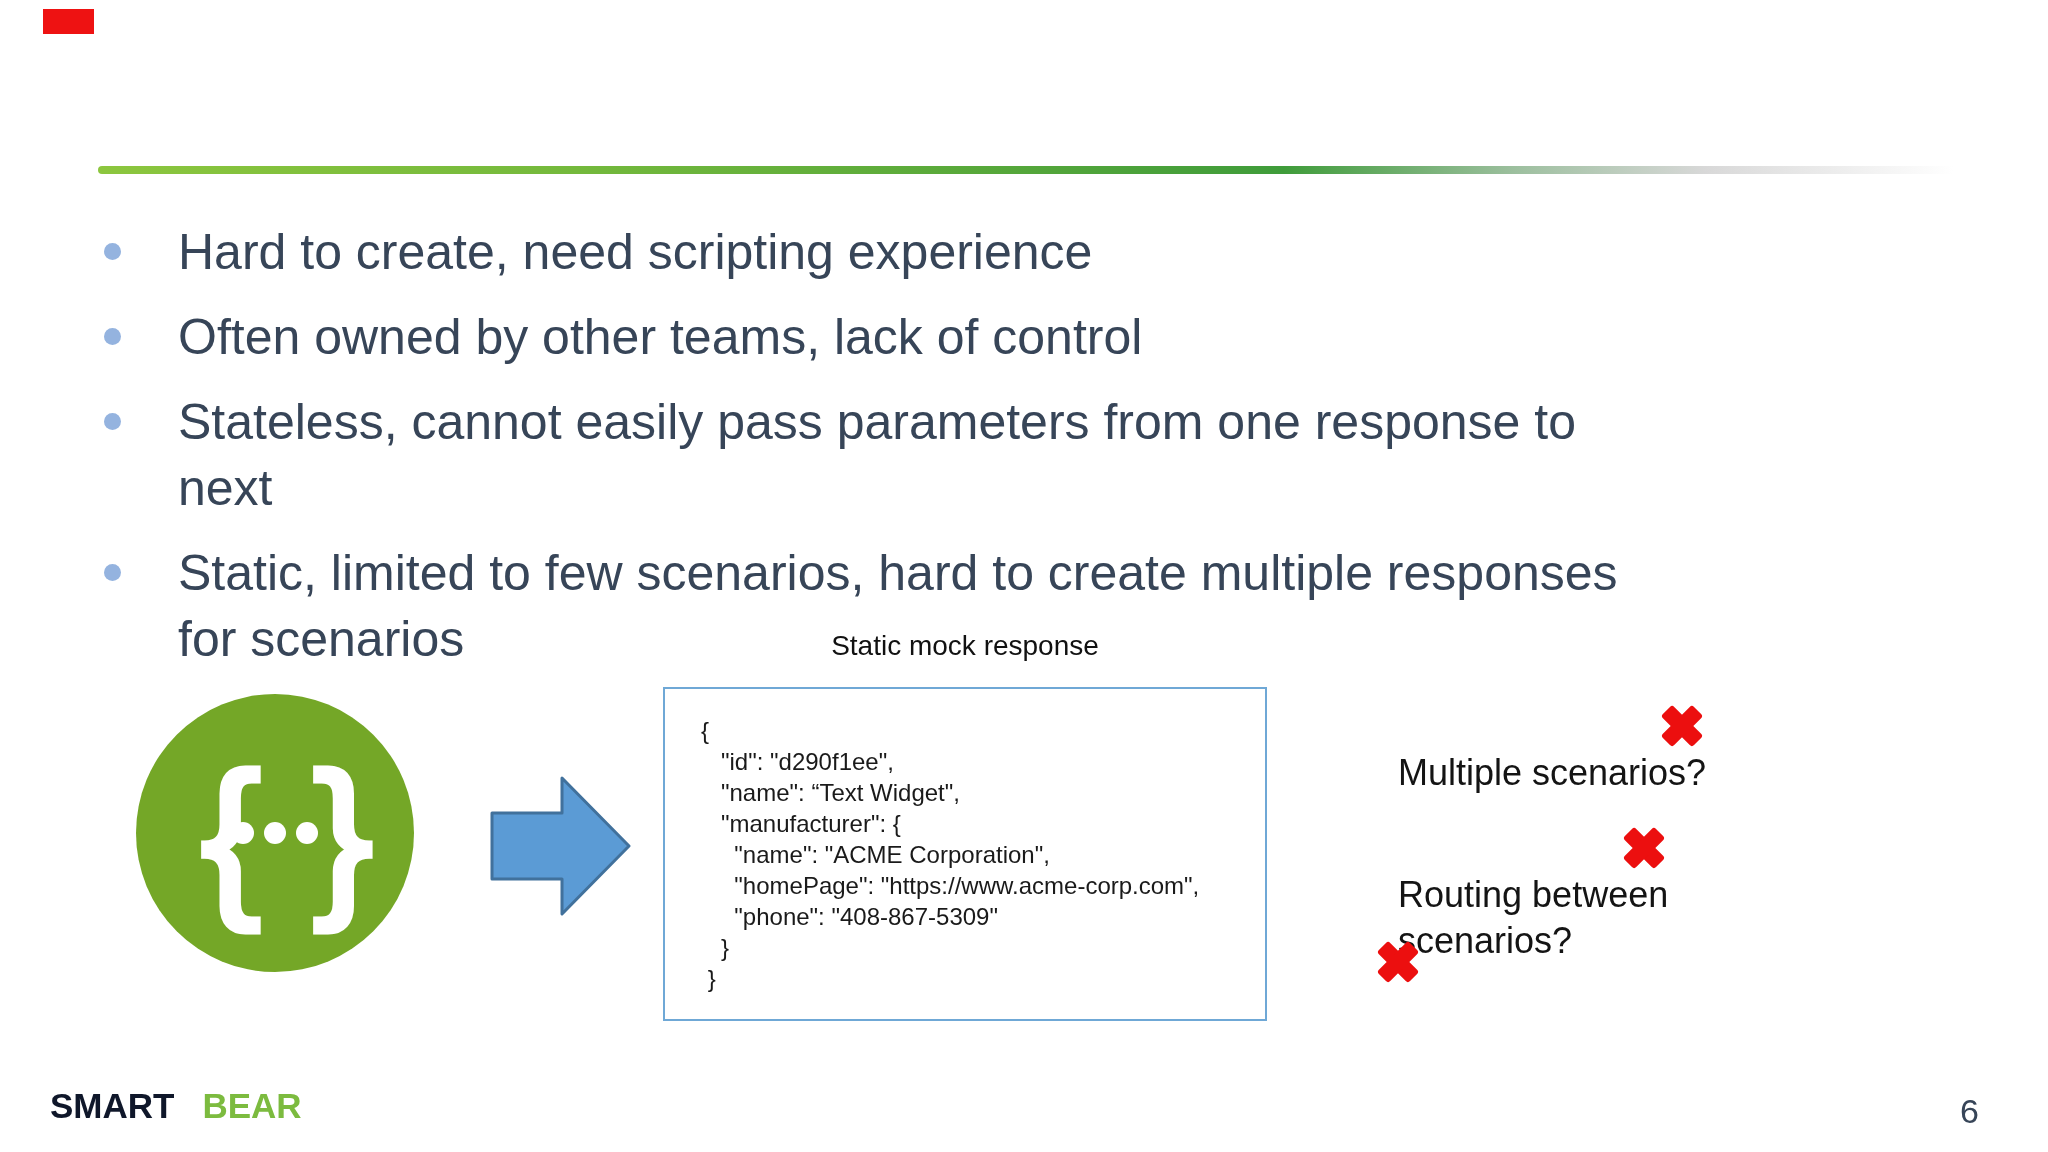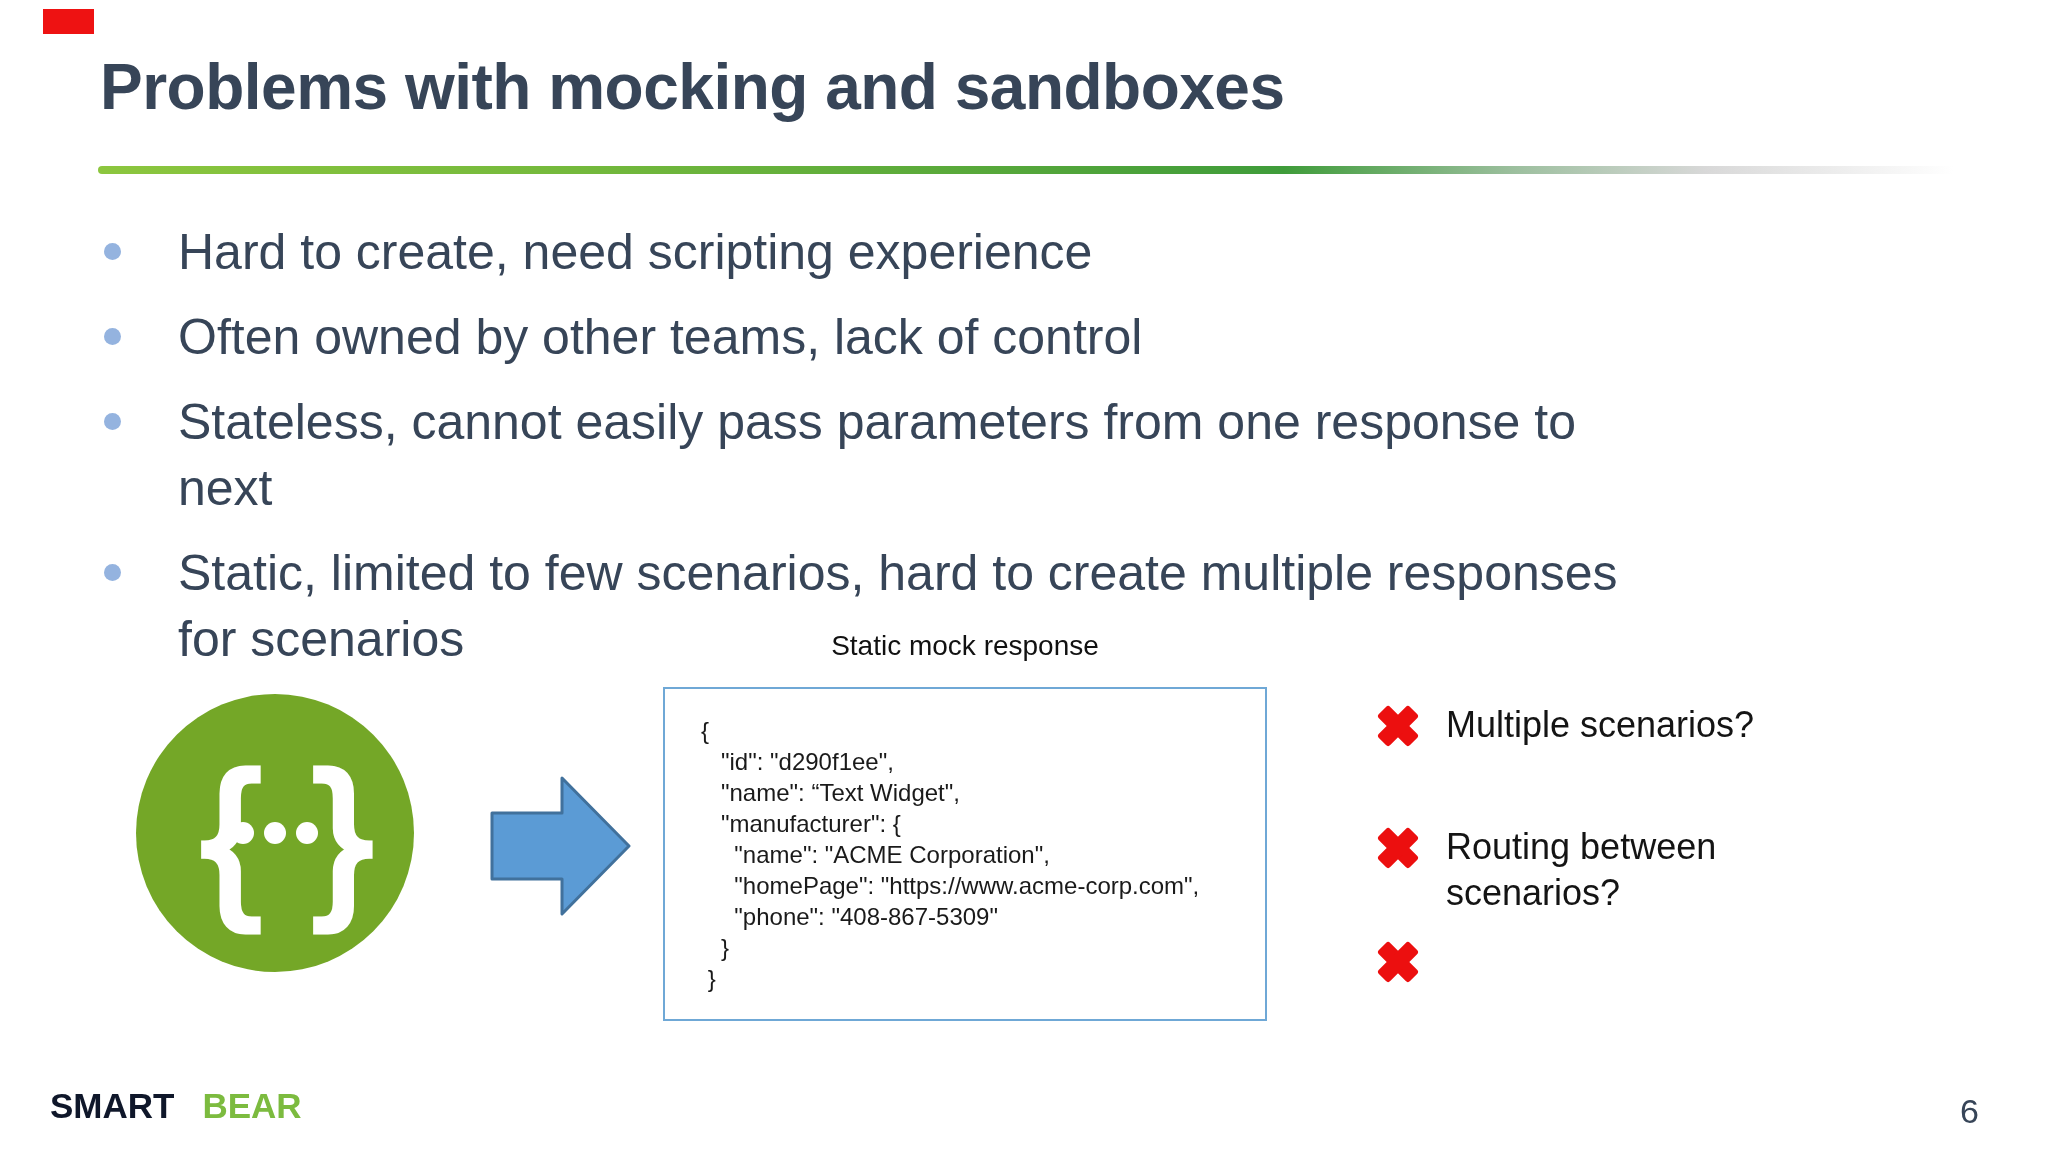--- a/index.html
+++ b/index.html
@@ -60,21 +60,21 @@
   }
   .json-code div{white-space:pre;}
   .swagger-icon{
     position:absolute;left:134px;top:692px;width:282px;height:282px;
   }
   .arrow-icon{
     position:absolute;left:490px;top:775px;width:142px;height:142px;
   }
   .issue-row{
     position:absolute;left:1374px;
-    display:flex;align-items:flex-start;
+    display:flex;align-items:flex-end;flex-direction:column;
   }
   .issue-row .label{
     font-size:36px;line-height:46px;color:#141414;
     margin-left:24px;white-space:pre-wrap;
   }
   .cross{
     position:relative;flex:0 0 auto;
     width:48px;height:48px;
   }
   .cross::before,.cross::after{
@@ -94,21 +94,20 @@
     font-size:34px;color:#374558;text-align:left;
   }
 </style>
 </head>
 <body>
 
 <div class="slide">
 
   <div class="rec-badge"></div>
 
-  <h1 class="title">Problems with mocking and sandboxes</h1>
 
   <div class="divider"></div>
 
   <ul class="bullets">
     <li>
       <span class="bullet-dot"></span>
       <span class="bullet-text">Hard to create, need scripting experience</span>
     </li>
     <li>
       <span class="bullet-dot"></span>

